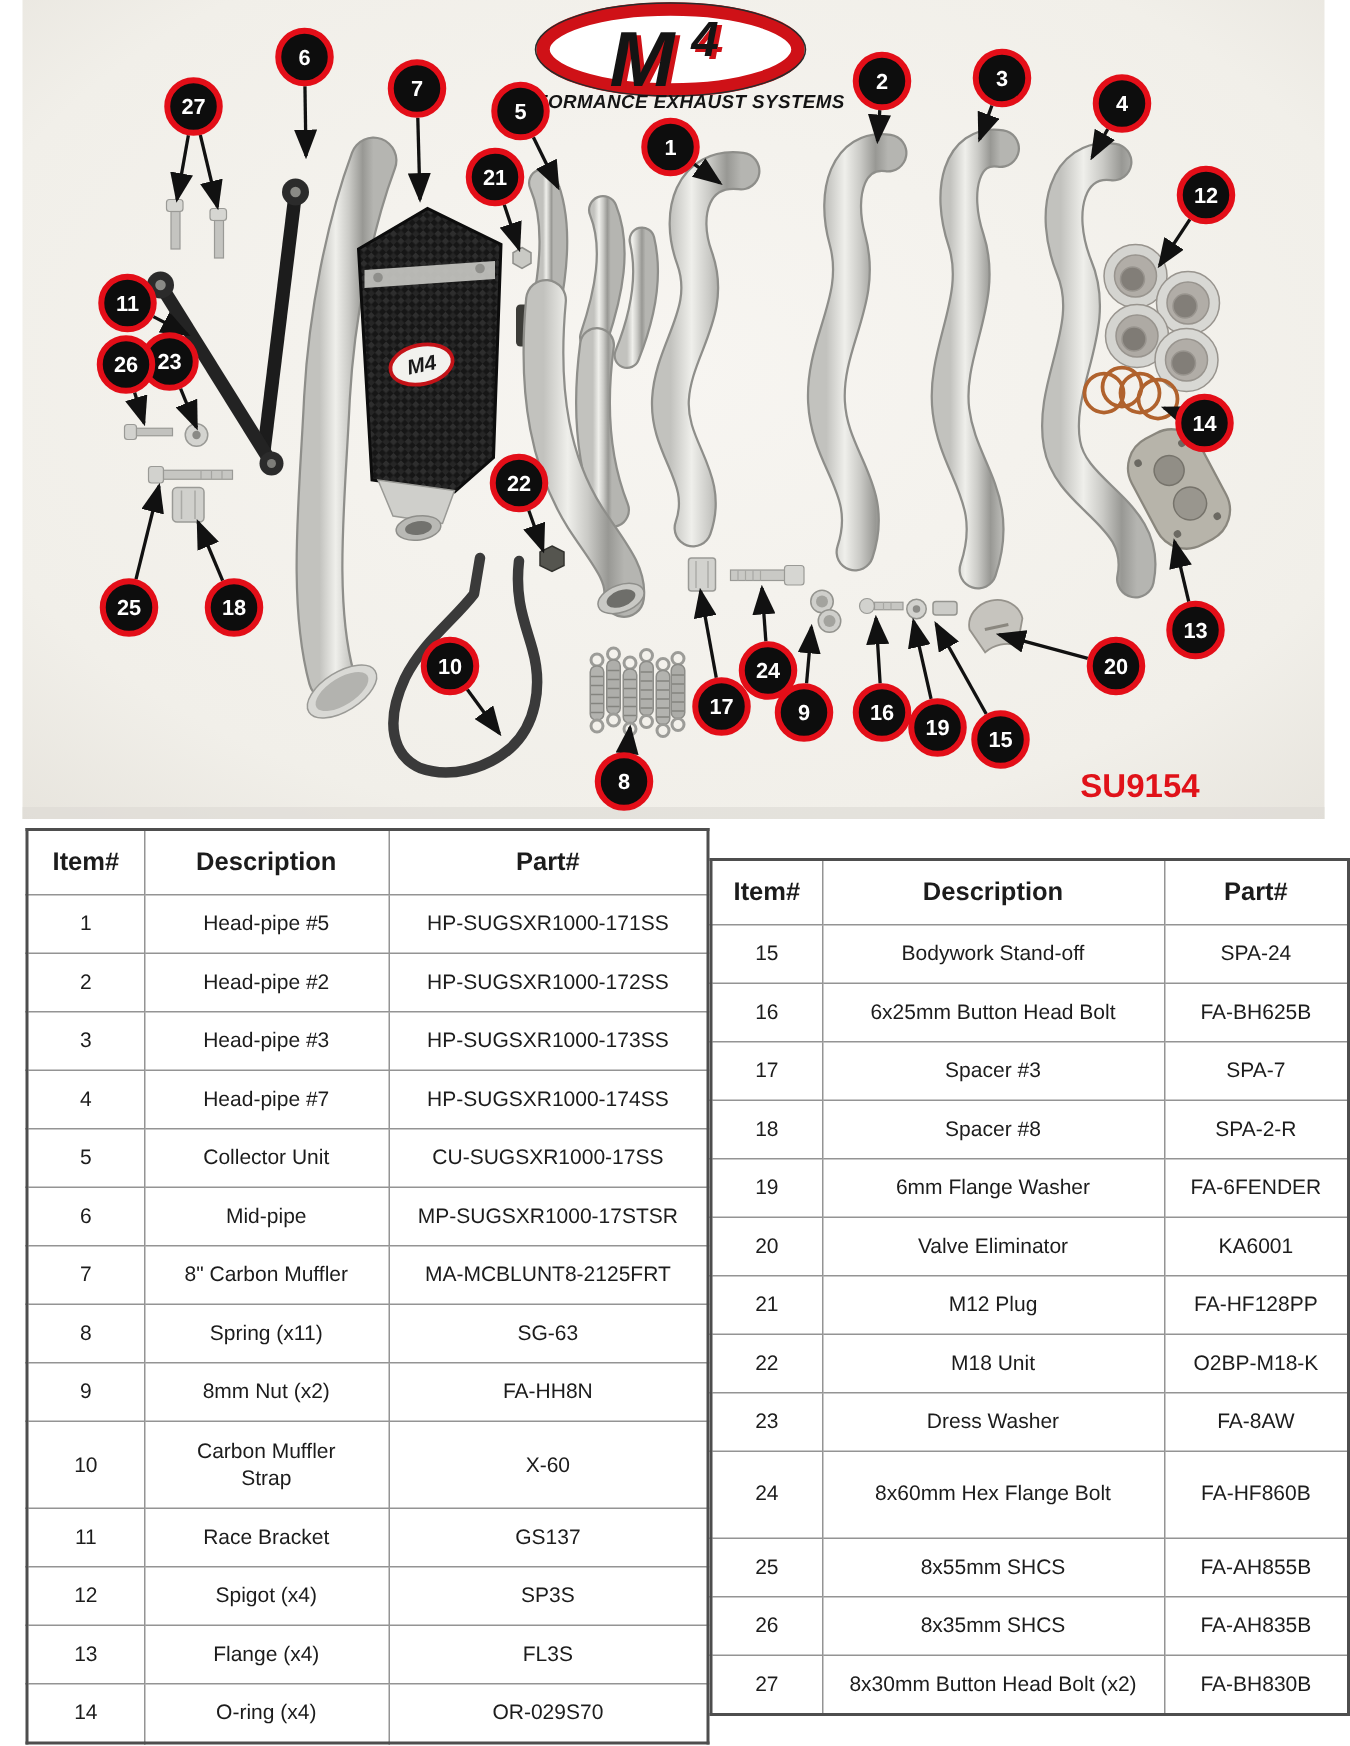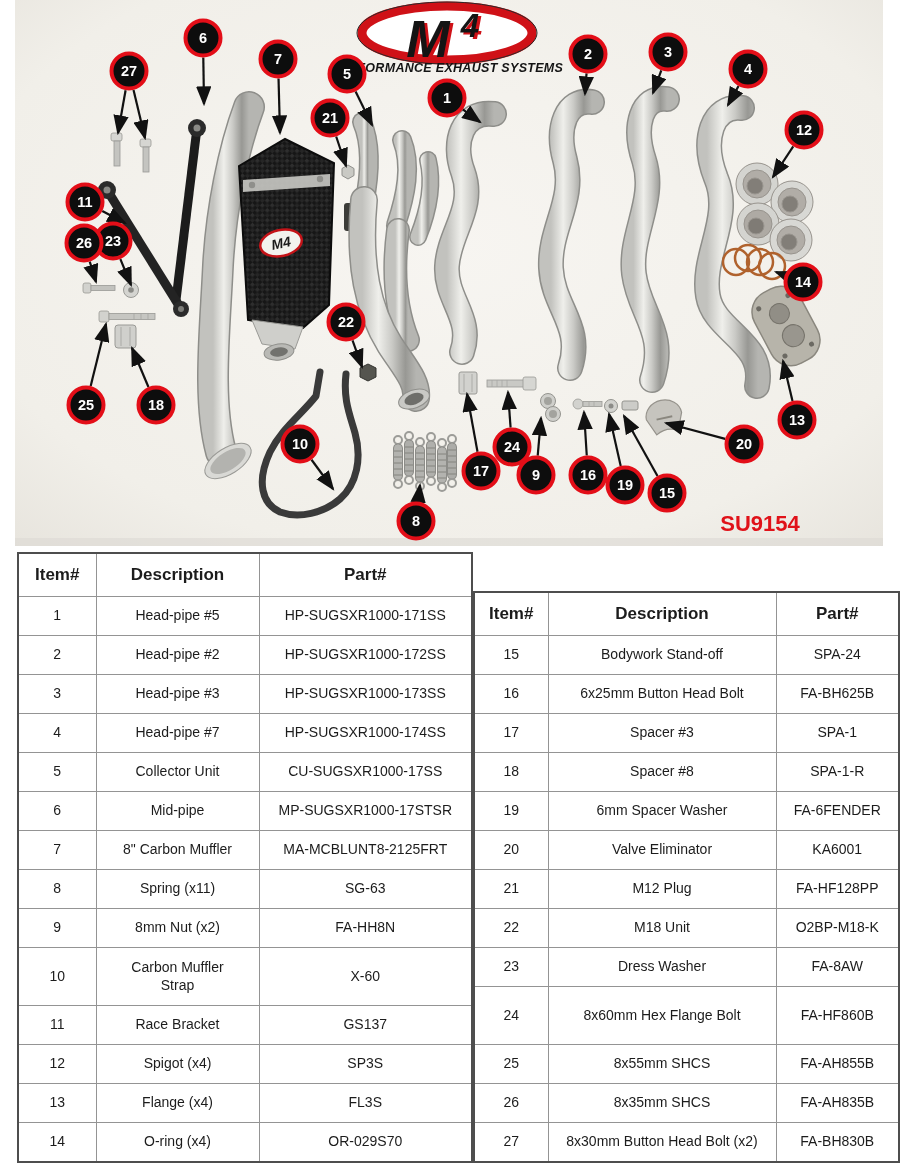--- a/index.html
+++ b/index.html
@@ -1,21 +1,21 @@
 <!DOCTYPE html>
 <html><head>
 <meta charset="utf-8">
 <style>
   html,body{margin:0;padding:0;background:#ffffff;}
   .page{position:relative;width:900px;height:1164px;background:#fff;overflow:hidden;
         font-family:"Liberation Sans",sans-serif;color:#1c1c1c;}
   svg{display:block;font-family:"Liberation Sans",sans-serif;}
   .callout-num{fill:#ffffff;font-weight:bold;font-size:14.5px;text-anchor:middle;}
   .arrow{stroke:#111;stroke-width:2.2;marker-end:url(#ah);}
-  .tables{display:flex;align-items:flex-end;margin:4px 0 0 17px;}
+  .tables{display:flex;align-items:center;margin:4px 0 0 17px;}
   table{border-collapse:collapse;table-layout:fixed;border:2px solid #4e4e4e;background:#fff;}
   th,td{border:1px solid #949494;text-align:center;vertical-align:middle;
         padding:2px 4px;overflow:hidden;}
   th{font-size:17px;font-weight:bold;height:38px;}
   td{font-size:14px;height:34px;line-height:1.25;white-space:pre-line;}
   tr.tall td{height:53px;}
   #tbl-left{width:454px;}  #tbl-right{width:425px;}
   #tbl-left  col.c1{width:78px;} #tbl-left  col.c2{width:163px;} #tbl-left  col.c3{width:213px;}
   #tbl-right col.c1{width:74px;} #tbl-right col.c2{width:228px;} #tbl-right col.c3{width:123px;}
 </style>
@@ -533,30 +533,30 @@
             <td>SPA-24</td>
           </tr>
           <tr>
             <td>16</td>
             <td>6x25mm Button Head Bolt</td>
             <td>FA-BH625B</td>
           </tr>
           <tr>
             <td>17</td>
             <td>Spacer #3</td>
-            <td>SPA-1</td>
+            <td>SPA-7</td>
           </tr>
           <tr>
             <td>18</td>
             <td>Spacer #8</td>
-            <td>SPA-1-R</td>
+            <td>SPA-2-R</td>
           </tr>
           <tr>
             <td>19</td>
-            <td>6mm Spacer Washer</td>
+            <td>6mm Flange Washer</td>
             <td>FA-6FENDER</td>
           </tr>
           <tr>
             <td>20</td>
             <td>Valve Eliminator</td>
             <td>KA6001</td>
           </tr>
           <tr>
             <td>21</td>
             <td>M12 Plug</td>

